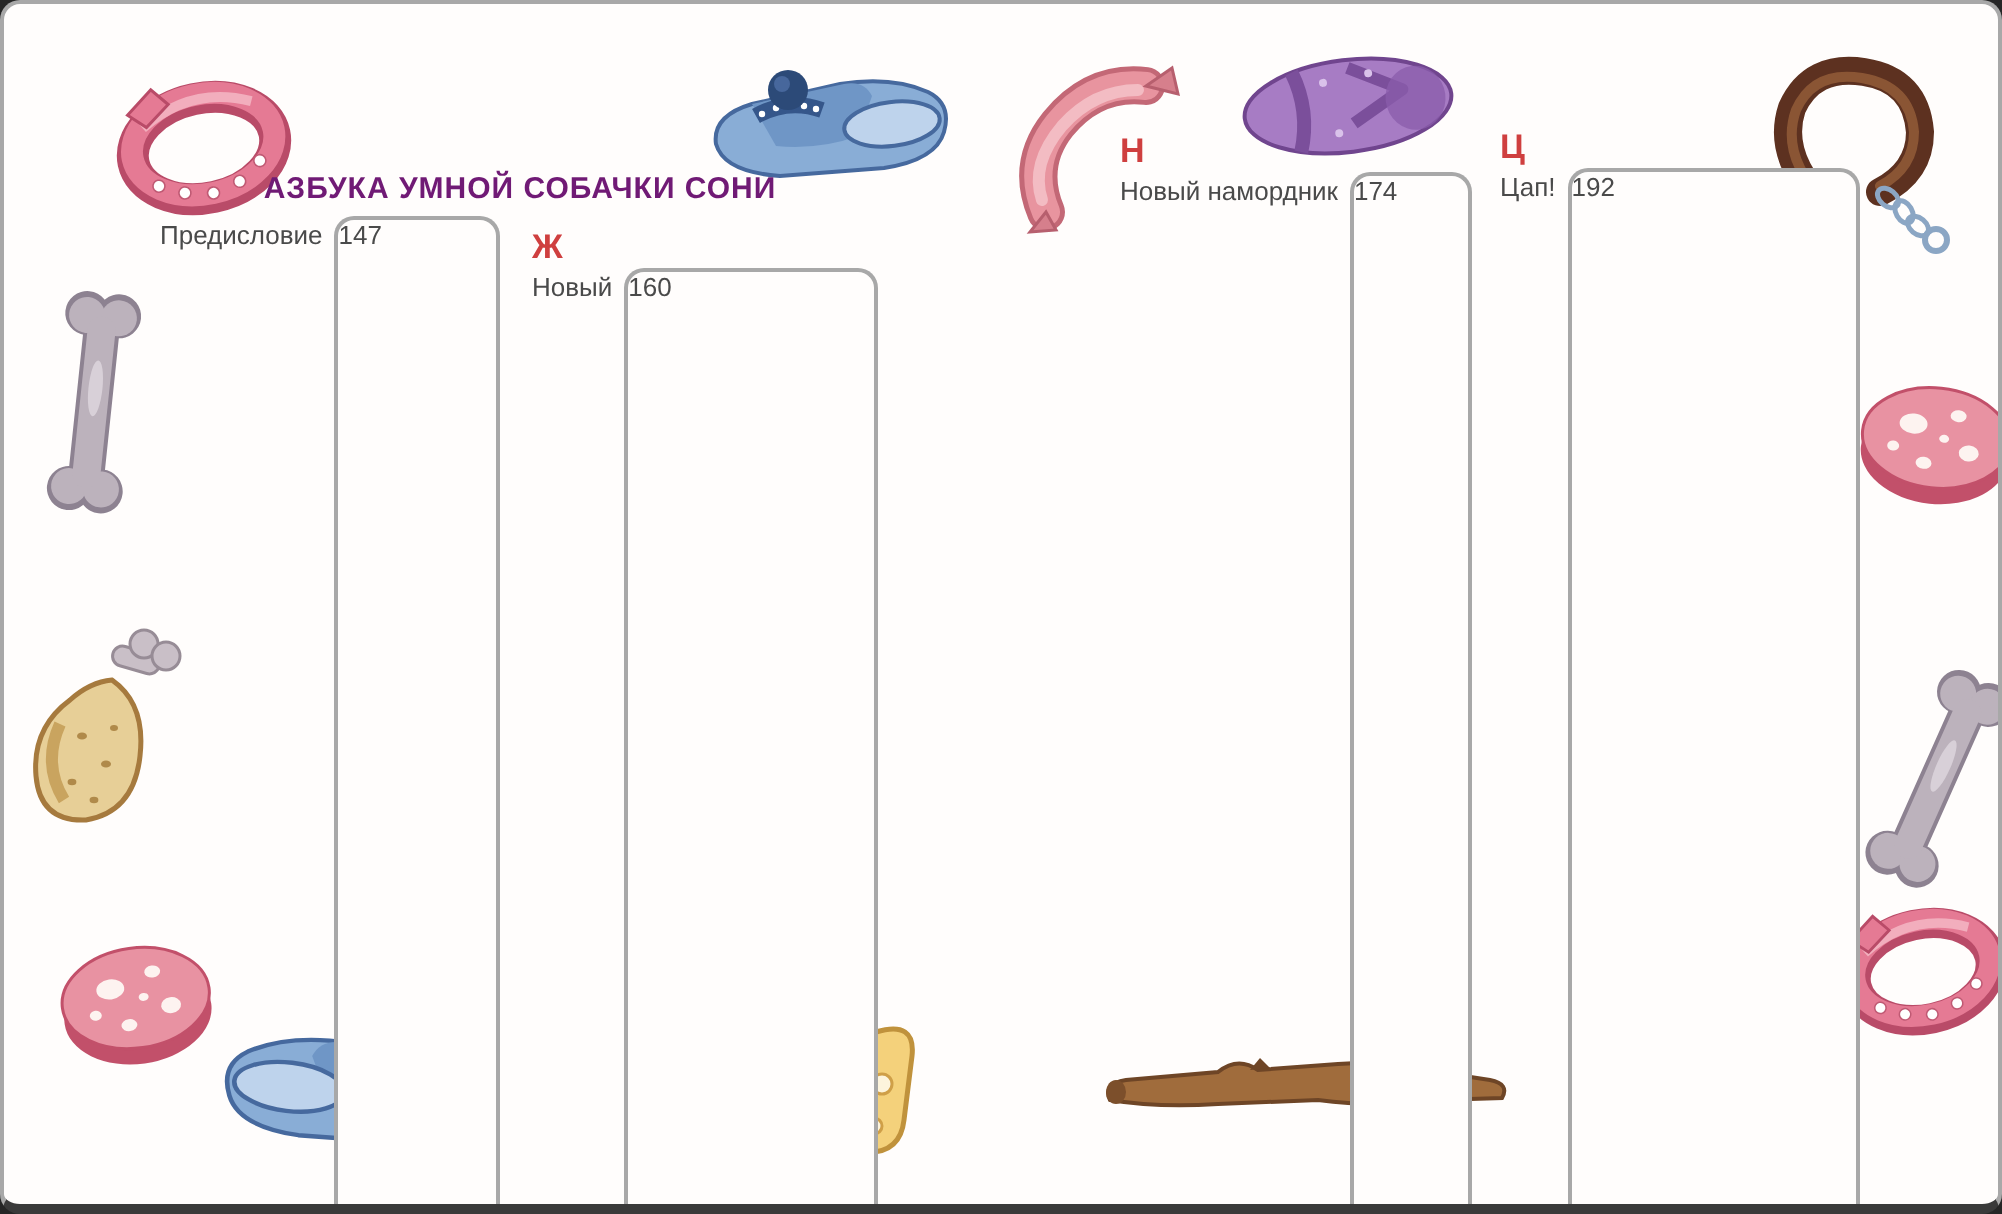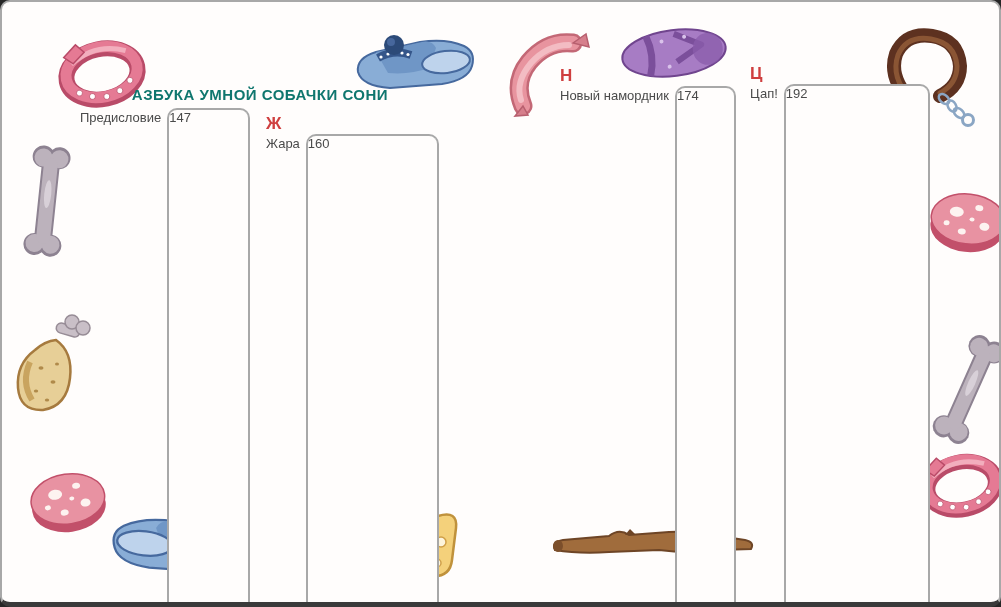--- a/index.html
+++ b/index.html
@@ -7,21 +7,21 @@
     width:1001px;height:607px;overflow:hidden;background:#262626;
     font-family:"Liberation Sans","DejaVu Sans",sans-serif;
   }
   .page{
     position:relative;box-sizing:border-box;width:1001px;height:607px;
     background:#fffdfc;border:2px solid #a8a8a8;border-bottom:5px solid #3a3a3a;
     border-radius:10px;overflow:hidden;
   }
   .title{
     position:absolute;left:78px;top:84px;width:360px;text-align:center;
-    color:#0f766e;font-weight:700;font-size:15px;letter-spacing:.5px;
+    color:#701a75;font-weight:700;font-size:15px;letter-spacing:.5px;
   }
   .toc-col{position:absolute;}
   #col1{left:78px;top:106px;width:170px;}
   #col2{left:264px;top:112px;width:173px;}
   #col3{left:558px;top:64px;width:176px;}
   #col4{left:748px;top:62px;width:180px;}
   .toc-section{margin-bottom:6px;}
   .toc-letter{
     color:#cf3f3f;font-weight:700;font-size:17px;line-height:18px;
     margin:1px 0;letter-spacing:1px;word-spacing:6px;
@@ -256,21 +256,21 @@
           <span class="label">Предисловие</span>
           <span class="dots"></span>
           <span class="page">147</span>
         </div>
       </div>
     </div>
   <div class="toc-col" id="col2">
       <div class="toc-section">
         <div class="toc-letter">Ж</div>
         <div class="toc-entry">
-          <span class="label">Жара</span>
+          <span class="label">Новый</span>
           <span class="dots"></span>
           <span class="page">160</span>
         </div>
       </div>
     </div>
   <div class="toc-col" id="col3">
       <div class="toc-section">
         <div class="toc-letter">Н</div>
         <div class="toc-entry">
           <span class="label">Новый намордник</span>

